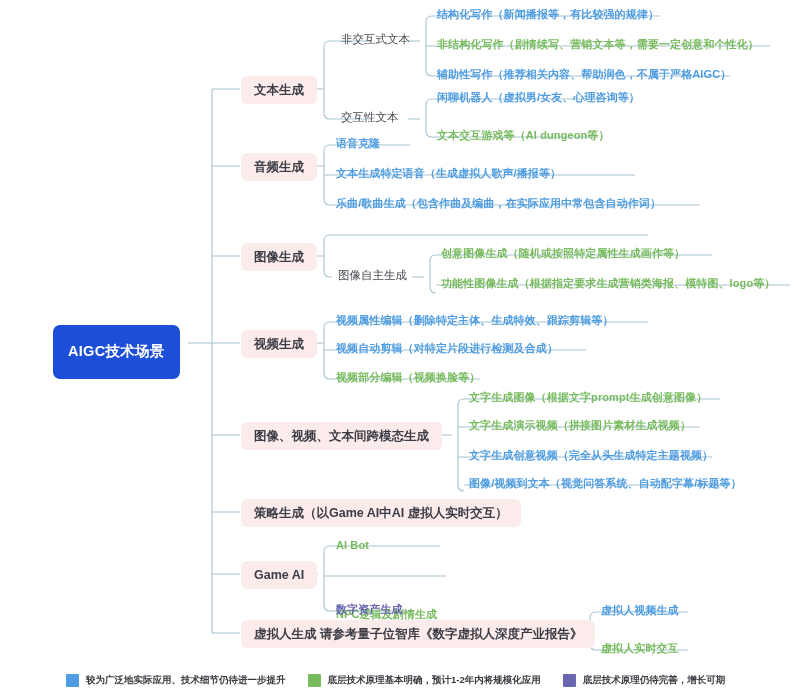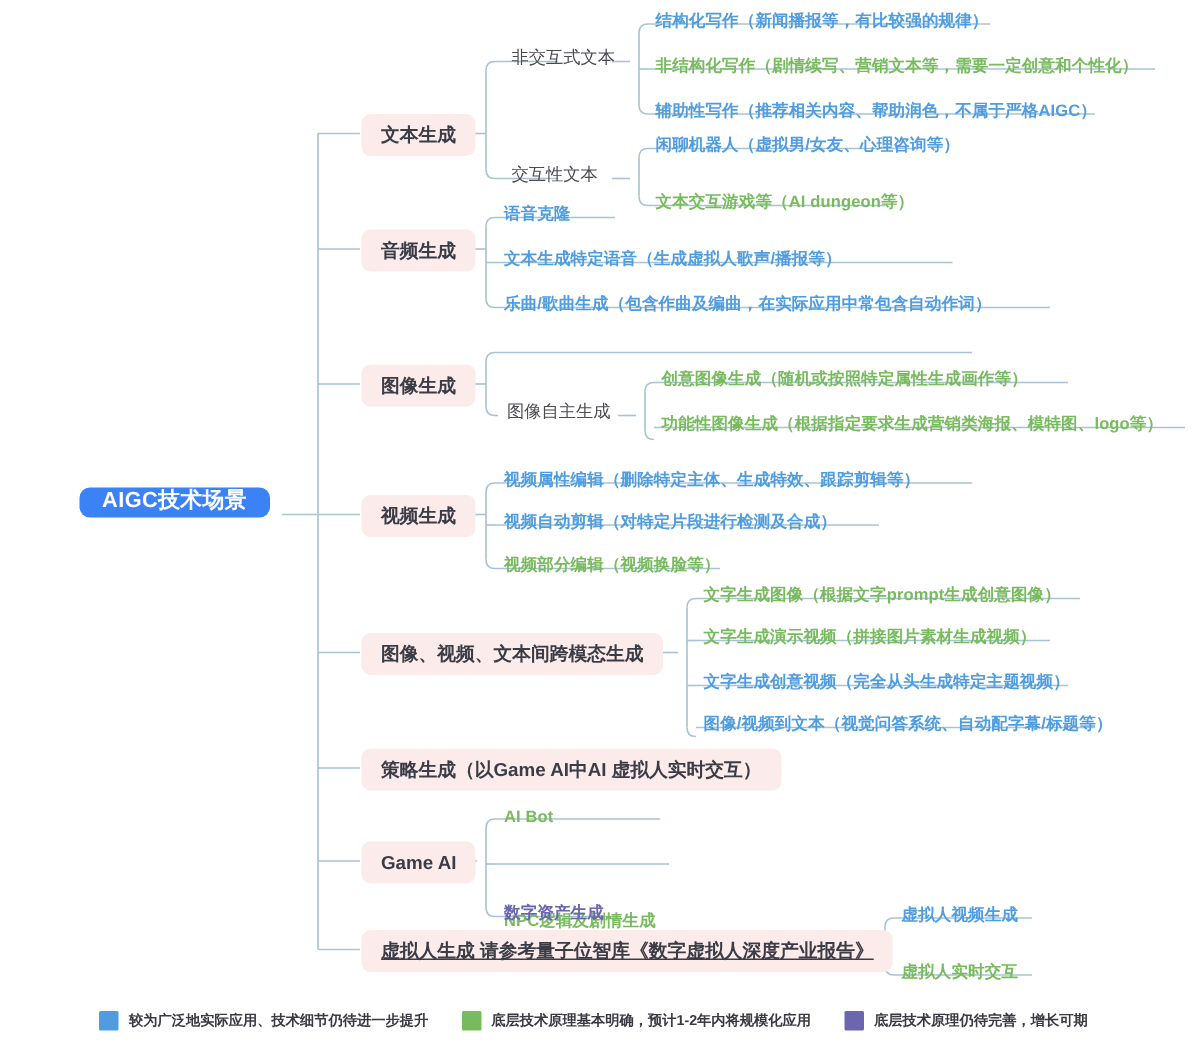--- a/index.html
+++ b/index.html
@@ -10,27 +10,27 @@
     position:relative;
     overflow:hidden;
   }
   #mindmap-root{position:absolute;left:0;top:0;width:800px;height:695px;}
   svg.connector-layer{position:absolute;left:0;top:0;width:800px;height:695px;pointer-events:none;}
 
   .node{position:absolute;box-sizing:border-box;white-space:nowrap;}
 
   
   .root-node{
-    background:#3b82f6;
+    background:#1d4ed8;
     color:#ffffff;
     border-radius:7px;
     font-size:14.5px;
     font-weight:700;
     letter-spacing:.3px;
-    padding:2px 15px;
+    padding:19px 15px;
     line-height:1.1;
   }
 
   
   .branch-node{
     background:#fbeceb;
     color:#3c3c46;
     border-radius:6px;
     font-size:12.5px;
     font-weight:700;
@@ -212,21 +212,21 @@
   <div class="node leaf-node leaf-blue" style="left:466px;top:447px;">文字生成创意视频（完全从头生成特定主题视频）</div>
   <div class="node leaf-node leaf-blue" style="left:466px;top:475px;">图像/视频到文本（视觉问答系统、自动配字幕/标题等）</div>
 
   <div class="node branch-node" style="left:241px;top:499px;">策略生成（以Game AI中AI 虚拟人实时交互）</div>
 
   <div class="node branch-node" style="left:241px;top:561px;">Game AI</div>
   <div class="node leaf-node leaf-green" style="left:333px;top:537px;">AI Bot</div>
   <div class="node leaf-node leaf-green" style="left:333px;top:566px;margin-top:40px;">NPC逻辑及剧情生成</div>
   <div class="node leaf-node leaf-purple" style="left:333px;top:601px;">数字资产生成</div>
 
-  <div class="node branch-node" style="left:241px;top:620px;text-decoration:underline;">虚拟人生成  请参考量子位智库《数字虚拟人深度产业报告》</div>
+  <div class="node branch-node" style="left:241px;top:620px;">虚拟人生成  请参考量子位智库《数字虚拟人深度产业报告》</div>
   <div class="node leaf-node leaf-blue" style="left:598px;top:602px;">虚拟人视频生成</div>
   <div class="node leaf-node leaf-green" style="left:598px;top:640px;">虚拟人实时交互</div>
 
   <div id="legend">
     <div class="legend-item">
       <span class="legend-swatch" style="background:#4f9de0;"></span>
       <span class="legend-text">较为广泛地实际应用、技术细节仍待进一步提升</span>
     </div>
     <div class="legend-item">
       <span class="legend-swatch" style="background:#77bb5e;"></span>

